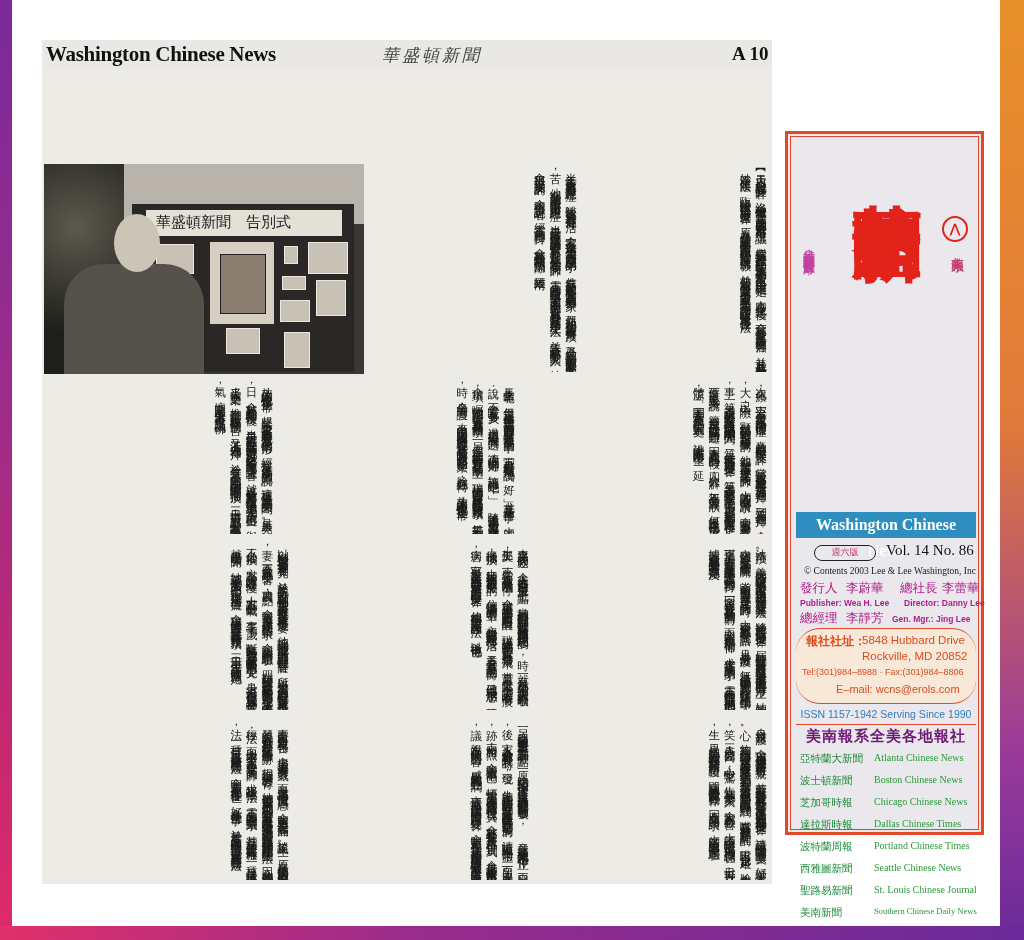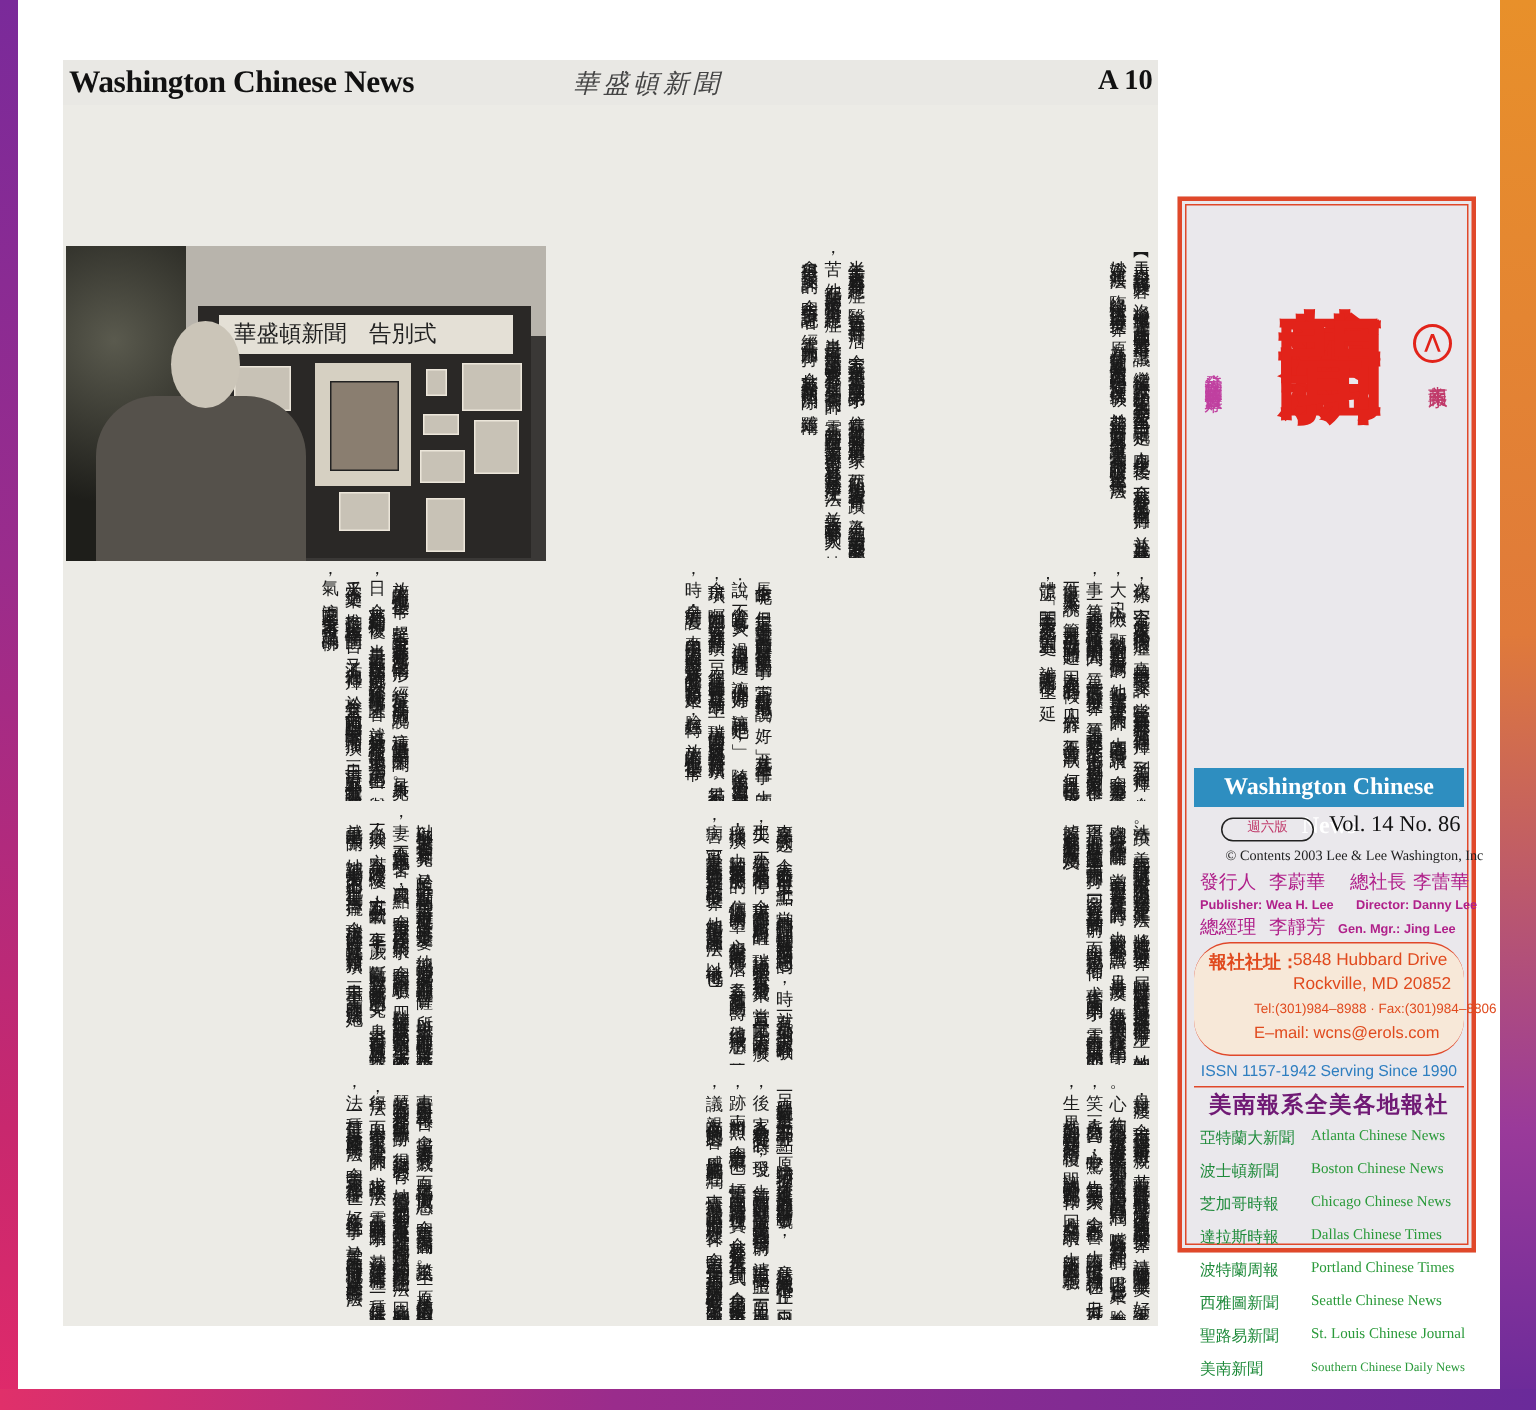--- a/index.html
+++ b/index.html
@@ -121,21 +121,21 @@
   .pill {
     position: absolute; left: 26px; top: 411px; width: 62px; height: 16px;
     border: 1.5px solid #222; border-radius: 10px;
     font-size: 9px; color: #c03a6a; text-align: center; line-height: 13px;
   }
   .vol {
     position: absolute; left: 98px; top: 408px;
     font-family: "Liberation Serif", serif; font-size: 15px; color: #111;
   }
   .copyright {
-    position: absolute; left: 29px; top: 432px;
+    position: absolute; left: 16px; top: 432px;
     font-family: "Liberation Serif", serif; font-size: 9.5px; color: #222; white-space: nowrap;
   }
   .staff-zh { position: absolute; font-size: 12.5px; color: #b0208a; white-space: nowrap; }
   .staff-en { position: absolute; font-family: "Liberation Sans", sans-serif; font-weight: bold; font-size: 8.5px; color: #b0208a; white-space: nowrap; }
   .addr-box { position: absolute; left: 8px; top: 494px; width: 180px; height: 76px; background: #f7e8d8; border-top: 1.5px solid #e0482a; border-bottom: 1.5px solid #e0482a; border-radius: 24px; }
   .addr-line { position: absolute; font-family: "Liberation Sans", sans-serif; color: #e04a1e; white-space: nowrap; }
   .issn {
     position: absolute; left: 8px; top: 572px; width: 180px; height: 16px;
     font-family: "Liberation Sans", sans-serif; font-size: 10.5px; color: #2e7ec0; text-align: center; line-height: 16px;
     white-space: nowrap;
@@ -220,21 +220,21 @@
   <span class="staff-en" style="left:12px;top:464px;">Publisher: Wea H. Lee</span>
   <span class="staff-en" style="left:116px;top:464px;">Director: Danny Lee</span>
   <span class="staff-zh" style="left:12px;top:476px;">總經理</span>
   <span class="staff-zh" style="left:58px;top:476px;">李靜芳</span>
   <span class="staff-en" style="left:104px;top:480px;">Gen. Mgr.: Jing Lee</span>
 
   <div class="addr-box">
     <span class="addr-line" style="left:10px;top:4px;font-size:12px;font-weight:bold;">報社社址：</span>
     <span class="addr-line" style="left:66px;top:5px;font-size:11.5px;">5848 Hubbard Drive</span>
     <span class="addr-line" style="left:66px;top:21px;font-size:11.5px;">Rockville, MD 20852</span>
-    <span class="addr-line" style="left:6px;top:38px;font-size:9px;margin-left:34px;">Tel:(301)984–8988 · Fax:(301)984–8806</span>
+    <span class="addr-line" style="left:6px;top:38px;font-size:9px;">Tel:(301)984–8988 · Fax:(301)984–8806</span>
     <span class="addr-line" style="left:40px;top:54px;font-size:11px;">E–mail: wcns@erols.com</span>
   </div>
   <div class="issn">ISSN 1157-1942    Serving Since 1990</div>
   <div class="group-zh">美南報系全美各地報社</div>
 
   <div class="sister-row" style="top:618px;">
     <span class="sister-zh">亞特蘭大新聞</span>
     <span class="sister-en">Atlanta Chinese News</span>
   </div>
   <div class="sister-row" style="top:640px;">

